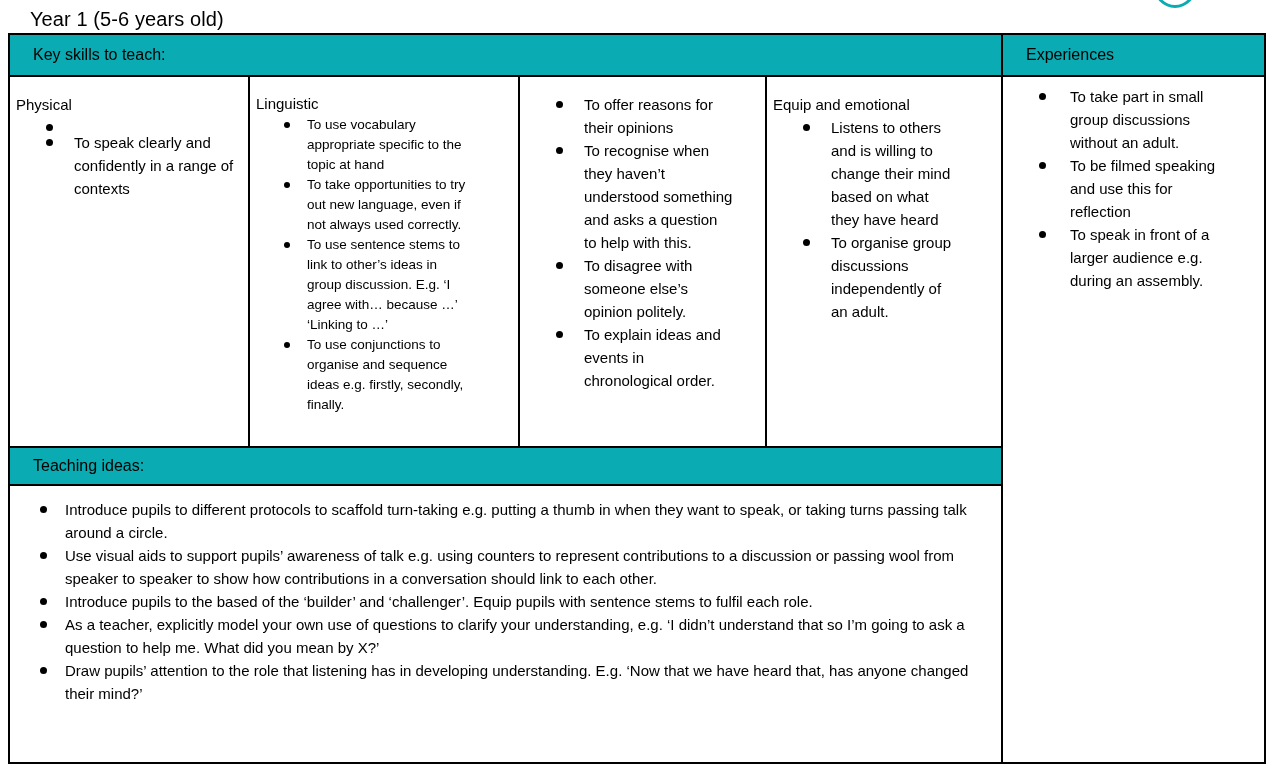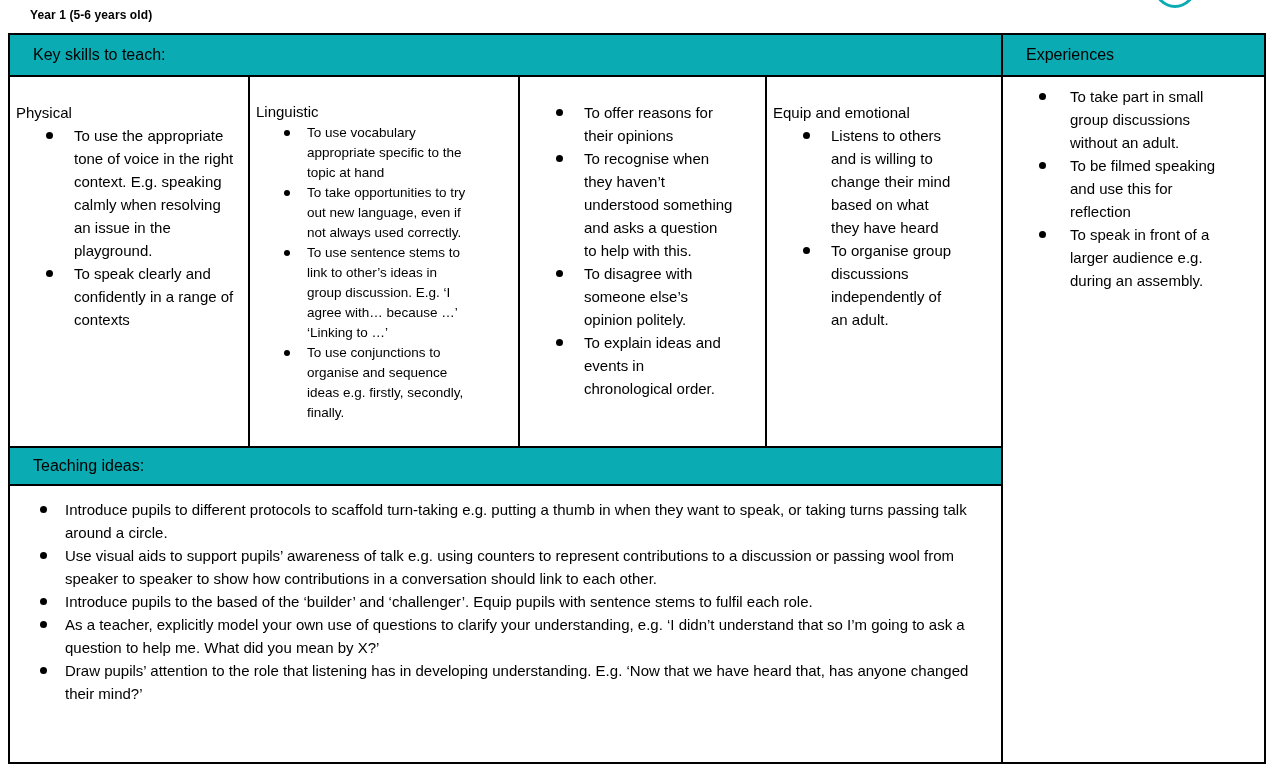--- a/index.html
+++ b/index.html
@@ -14,21 +14,21 @@
 
   .decor-circle {
     position: absolute; left: 1154px; top: -34px;
     width: 42px; height: 42px; border-radius: 50%;
     border: 3px solid var(--teal, #0aabb2);
     background: #fff;
   }
 
   .title {
     position: absolute; left: 30px; top: 8px;
-    font-size: 12px; font-weight: bold; letter-spacing: 0.1px;
+    font-size: 20px; font-weight: normal; letter-spacing: 0.1px;
   }
 
   .table {
     position: absolute; left: 8px; top: 33px;
     width: 1258px; height: 731px;
     border: 2px solid #000;
     display: grid;
     grid-template-columns: 240px 270px 247px 236px 1fr;
     grid-template-rows: 42px 371px 38px 1fr;
     background: #fff;
@@ -38,21 +38,21 @@
   .th {
     background: var(--teal, #0aabb2);
     display: flex; align-items: center;
     padding-left: 23px;
     font-size: 16px;
   }
   .th-left   { grid-column: 1 / 5; grid-row: 1; }
   .th-right  { grid-column: 5;     grid-row: 1; border-right: none; }
   .th-teach  { grid-column: 1 / 5; grid-row: 3; }
 
-  .skill { grid-row: 2; padding: 24px 6px 0 6px; font-size: 15px; line-height: 23px; }
+  .skill { grid-row: 2; padding: 16px 6px 0 6px; font-size: 15px; line-height: 23px; }
   .col-physical  { grid-column: 1; }
   .col-linguistic{ grid-column: 2; font-size: 13.5px; line-height: 20px; }
   .col-cognitive { grid-column: 3; }
   .col-social    { grid-column: 4; }
 
   .exp {
     grid-column: 5; grid-row: 2 / 5;
     border-right: none; border-bottom: none;
     padding: 8px 12px 0 6px; font-size: 15px; line-height: 23px;
   }
@@ -99,21 +99,20 @@
 
     <div class="cell th th-right">
       <span>Experiences</span>
     </div>
 
     <div class="cell skill col-physical">
       <div class="col-title">Physical</div>
       <div class="list">
           <div class="li">
             <span class="dot"></span>
-            <span class="txt">To use the appropriate tone of voice in the right context. E.g. speaking calmly when resolving an issue in the playground.</span>
           </div>
           <div class="li">
             <span class="dot"></span>
             <span class="txt">To speak clearly and confidently in a range of contexts</span>
           </div>
         </div>
     </div>
 
     <div class="cell skill col-linguistic">
       <div class="col-title">Linguistic</div>

